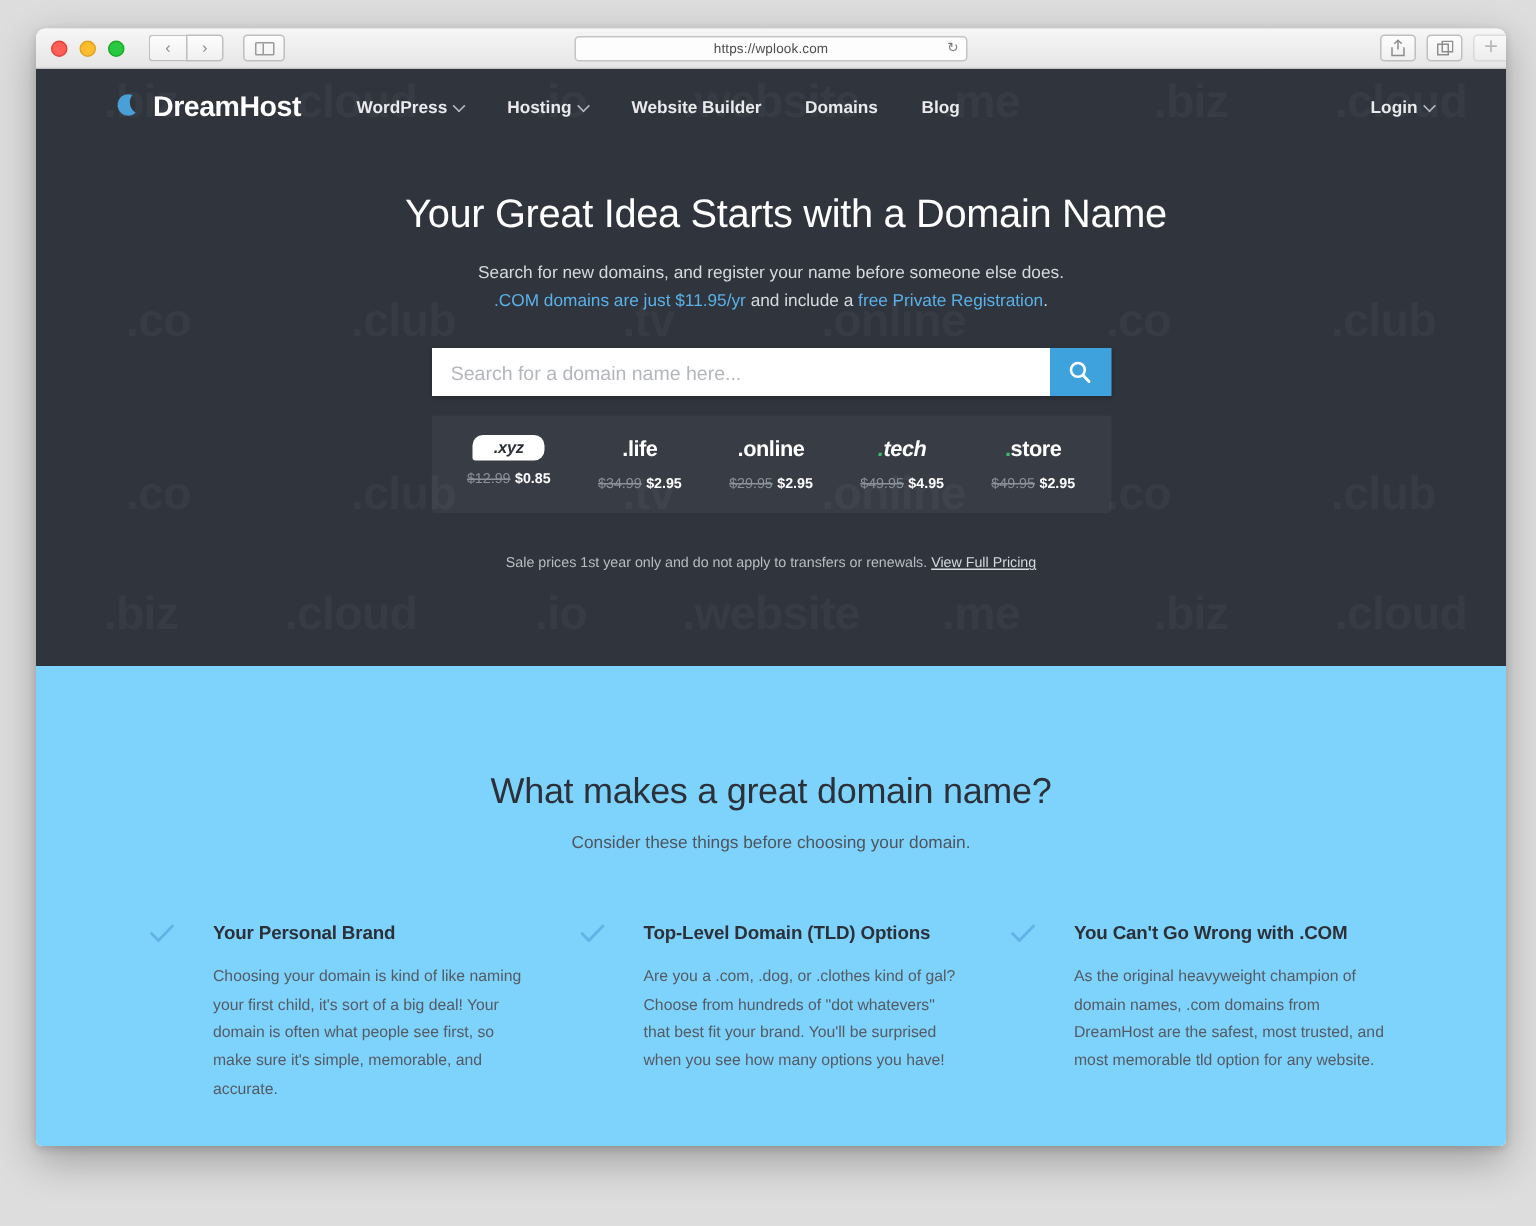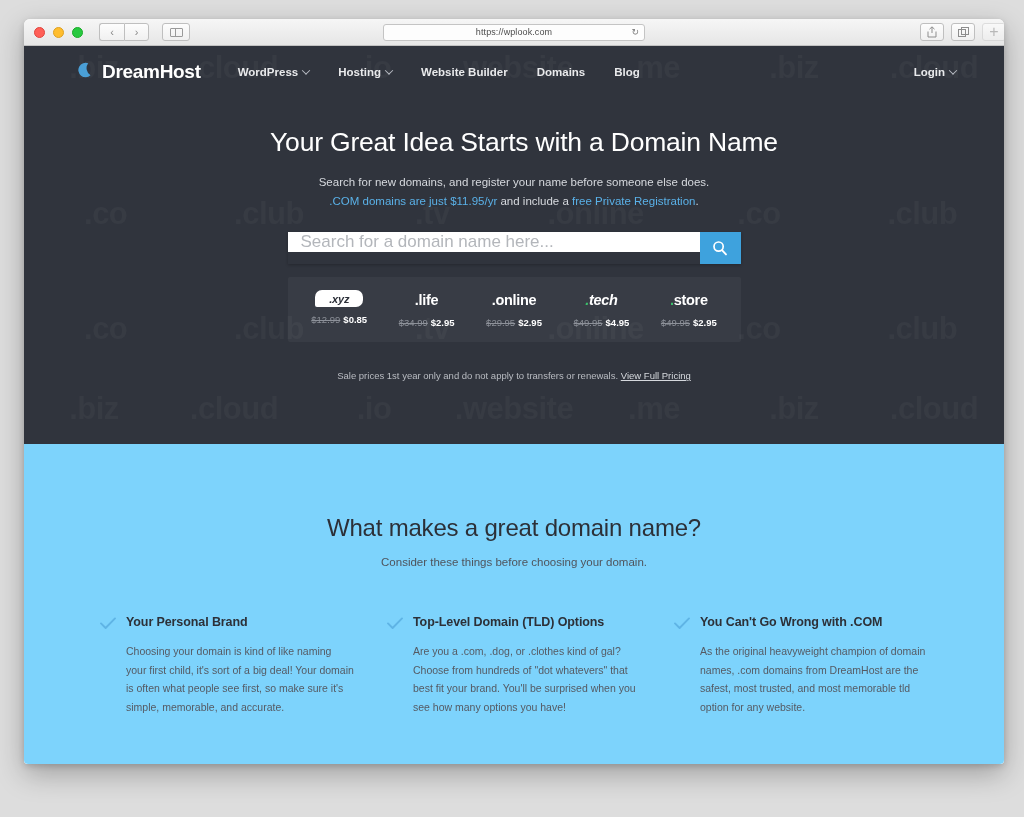--- a/index.html
+++ b/index.html
@@ -164,25 +164,25 @@
   }
   .hero-sub a { color: #5ab1e8; text-decoration: none; }
 
   .searchrow {
     margin: 22px auto 0;
     width: 453px; height: 32px;
     display: flex;
     box-shadow: 0 1px 3px rgba(0,0,0,0.25);
   }
   .searchinput {
-    flex: 1; height: 20px;
+    flex: 1; height: 32px;
     border: none; outline: none;
     background: #ffffff;
     padding: 0 13px;
-    font-size: 17px;
+    font-size: 13px;
     font-family: "Liberation Sans", sans-serif;
     color: #444;
   }
   .searchinput::placeholder { color: #b3b6bb; }
   .searchbtn {
     width: 41px; height: 32px;
     background: #3ea2dd;
     border: none; cursor: pointer;
     display: flex; align-items: center; justify-content: center;
   }
@@ -246,21 +246,21 @@
     margin-top: 14px;
     font-size: 11.5px;
     color: #4f545d;
   }
   .cols {
     display: flex;
     margin-top: 47px;
     padding: 0 76px;
     gap: 33px;
   }
-  .col { flex: 1; display: flex; gap: 0; }
+  .col { flex: 1; display: flex; gap: 16px; }
   .check {
     width: 26px; flex: none;
     padding-top: 1px;
   }
   .col-body { flex: 1; }
   .col-title {
     font-size: 12.5px; font-weight: bold; color: #2c3038;
     letter-spacing: -0.1px;
   }
   .col-text {

